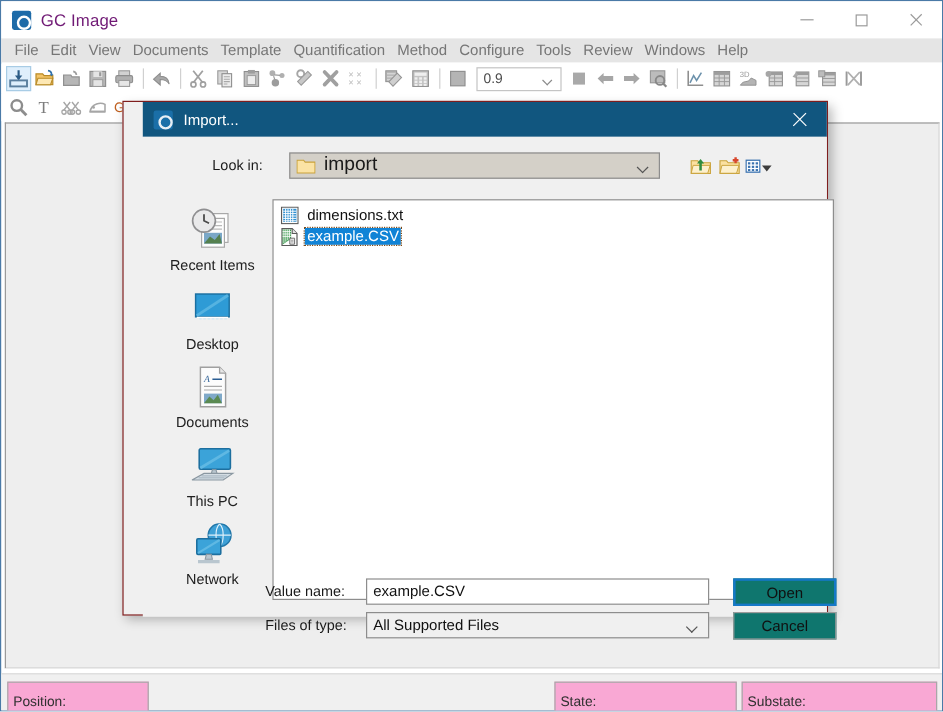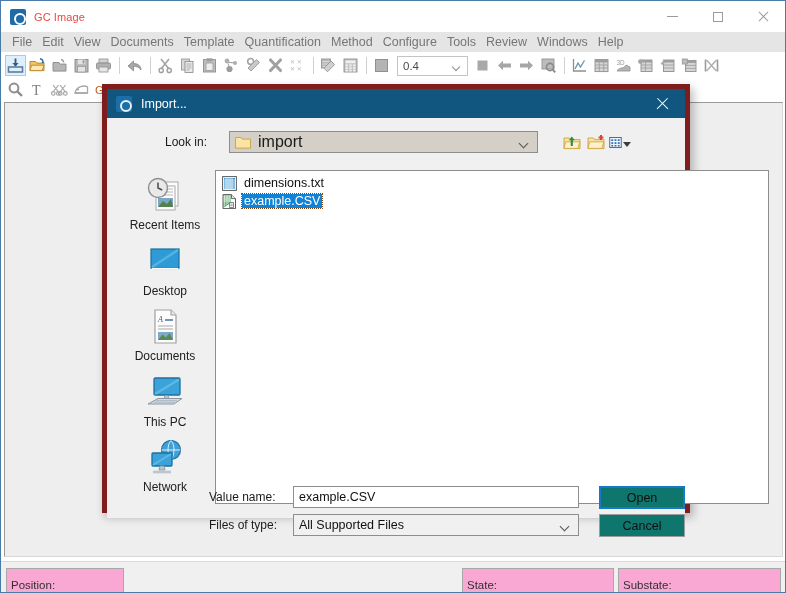--- a/index.html
+++ b/index.html
@@ -37,22 +37,22 @@
     flex: 0 0 auto;
   }
   .titlebar-icon::after {
     content: "";
     position: absolute; left: 4px; top: 4px;
     width: 8px; height: 8px;
     border-radius: 50%;
     border: 2px solid #ffffff;
   }
   .titlebar-text {
-    font-size: 11px;
-    color: #ef4444;
+    font-size: 14px;
+    color: #701a75;
     letter-spacing: 0.1px;
   }
   .winbtns {
     position: absolute; right: 0; top: 0;
     height: 31px; display: flex;
   }
   .winbtn {
     width: 45px; height: 31px;
     display: flex; align-items: center; justify-content: center;
     color: #9b9b9b;
@@ -170,22 +170,23 @@
     font-size: 11.5px;
     color: #303030;
   }
 
   
   .dialog {
     position: absolute;
     left: 101px; top: 83px;
     width: 588px; height: 429px;
     background: #f0f0f0;
-    border: 5px solid #7f1d1d;
+    border: 1px solid #7f1d1d;
     box-shadow: 3px 4px 9px rgba(0,0,0,0.28);
+    padding-left: 16px;
   }
   .dlg-title {
     height: 29px;
     background: #11567f;
     display: flex; align-items: center;
     position: relative;
   }
   .dlg-title-icon {
     width: 16px; height: 16px;
     margin-left: 9px; margin-right: 9px;
@@ -287,21 +288,21 @@
   }
   .place-icon { height: 40px; display: flex; align-items: center; justify-content: center; }
   .place-label {
     font-size: 12px; color: #202020;
     margin-top: 2px; white-space: nowrap;
   }
 
   
   .filelist {
     position: absolute; left: 108px; top: 52px;
-    width: 554px; height: 334px;
+    width: 468px; height: 334px;
     background: #ffffff;
     border: 1px solid #8d8d8d;
     padding: 3px 0 0 3px;
     overflow: hidden;
   }
   .file-row {
     display: flex; align-items: center;
     height: 18px;
     padding-left: 3px;
     width: max-content;
@@ -548,21 +549,21 @@
 
     <div class="tb-sep"></div>
 
     <div class="tb-btn">
       <svg class="tb-icon" width="17" height="17" viewBox="0 0 17 17">
         <rect x="2.5" y="2.5" width="12" height="12" fill="#b4b4b4" stroke="#909090" stroke-width="1"></rect>
       </svg>
     </div>
 
     <div class="zoombox">
-      <span>0.4</span>
+      <span>0.9</span>
       <span class="caret"></span>
     </div>
 
     <div class="tb-btn">
       <svg class="tb-icon" width="17" height="17" viewBox="0 0 17 17">
         <rect x="3.5" y="3.5" width="10" height="10" fill="#a9a9a9"></rect>
       </svg>
     </div>
 
     <div class="tb-btn">

